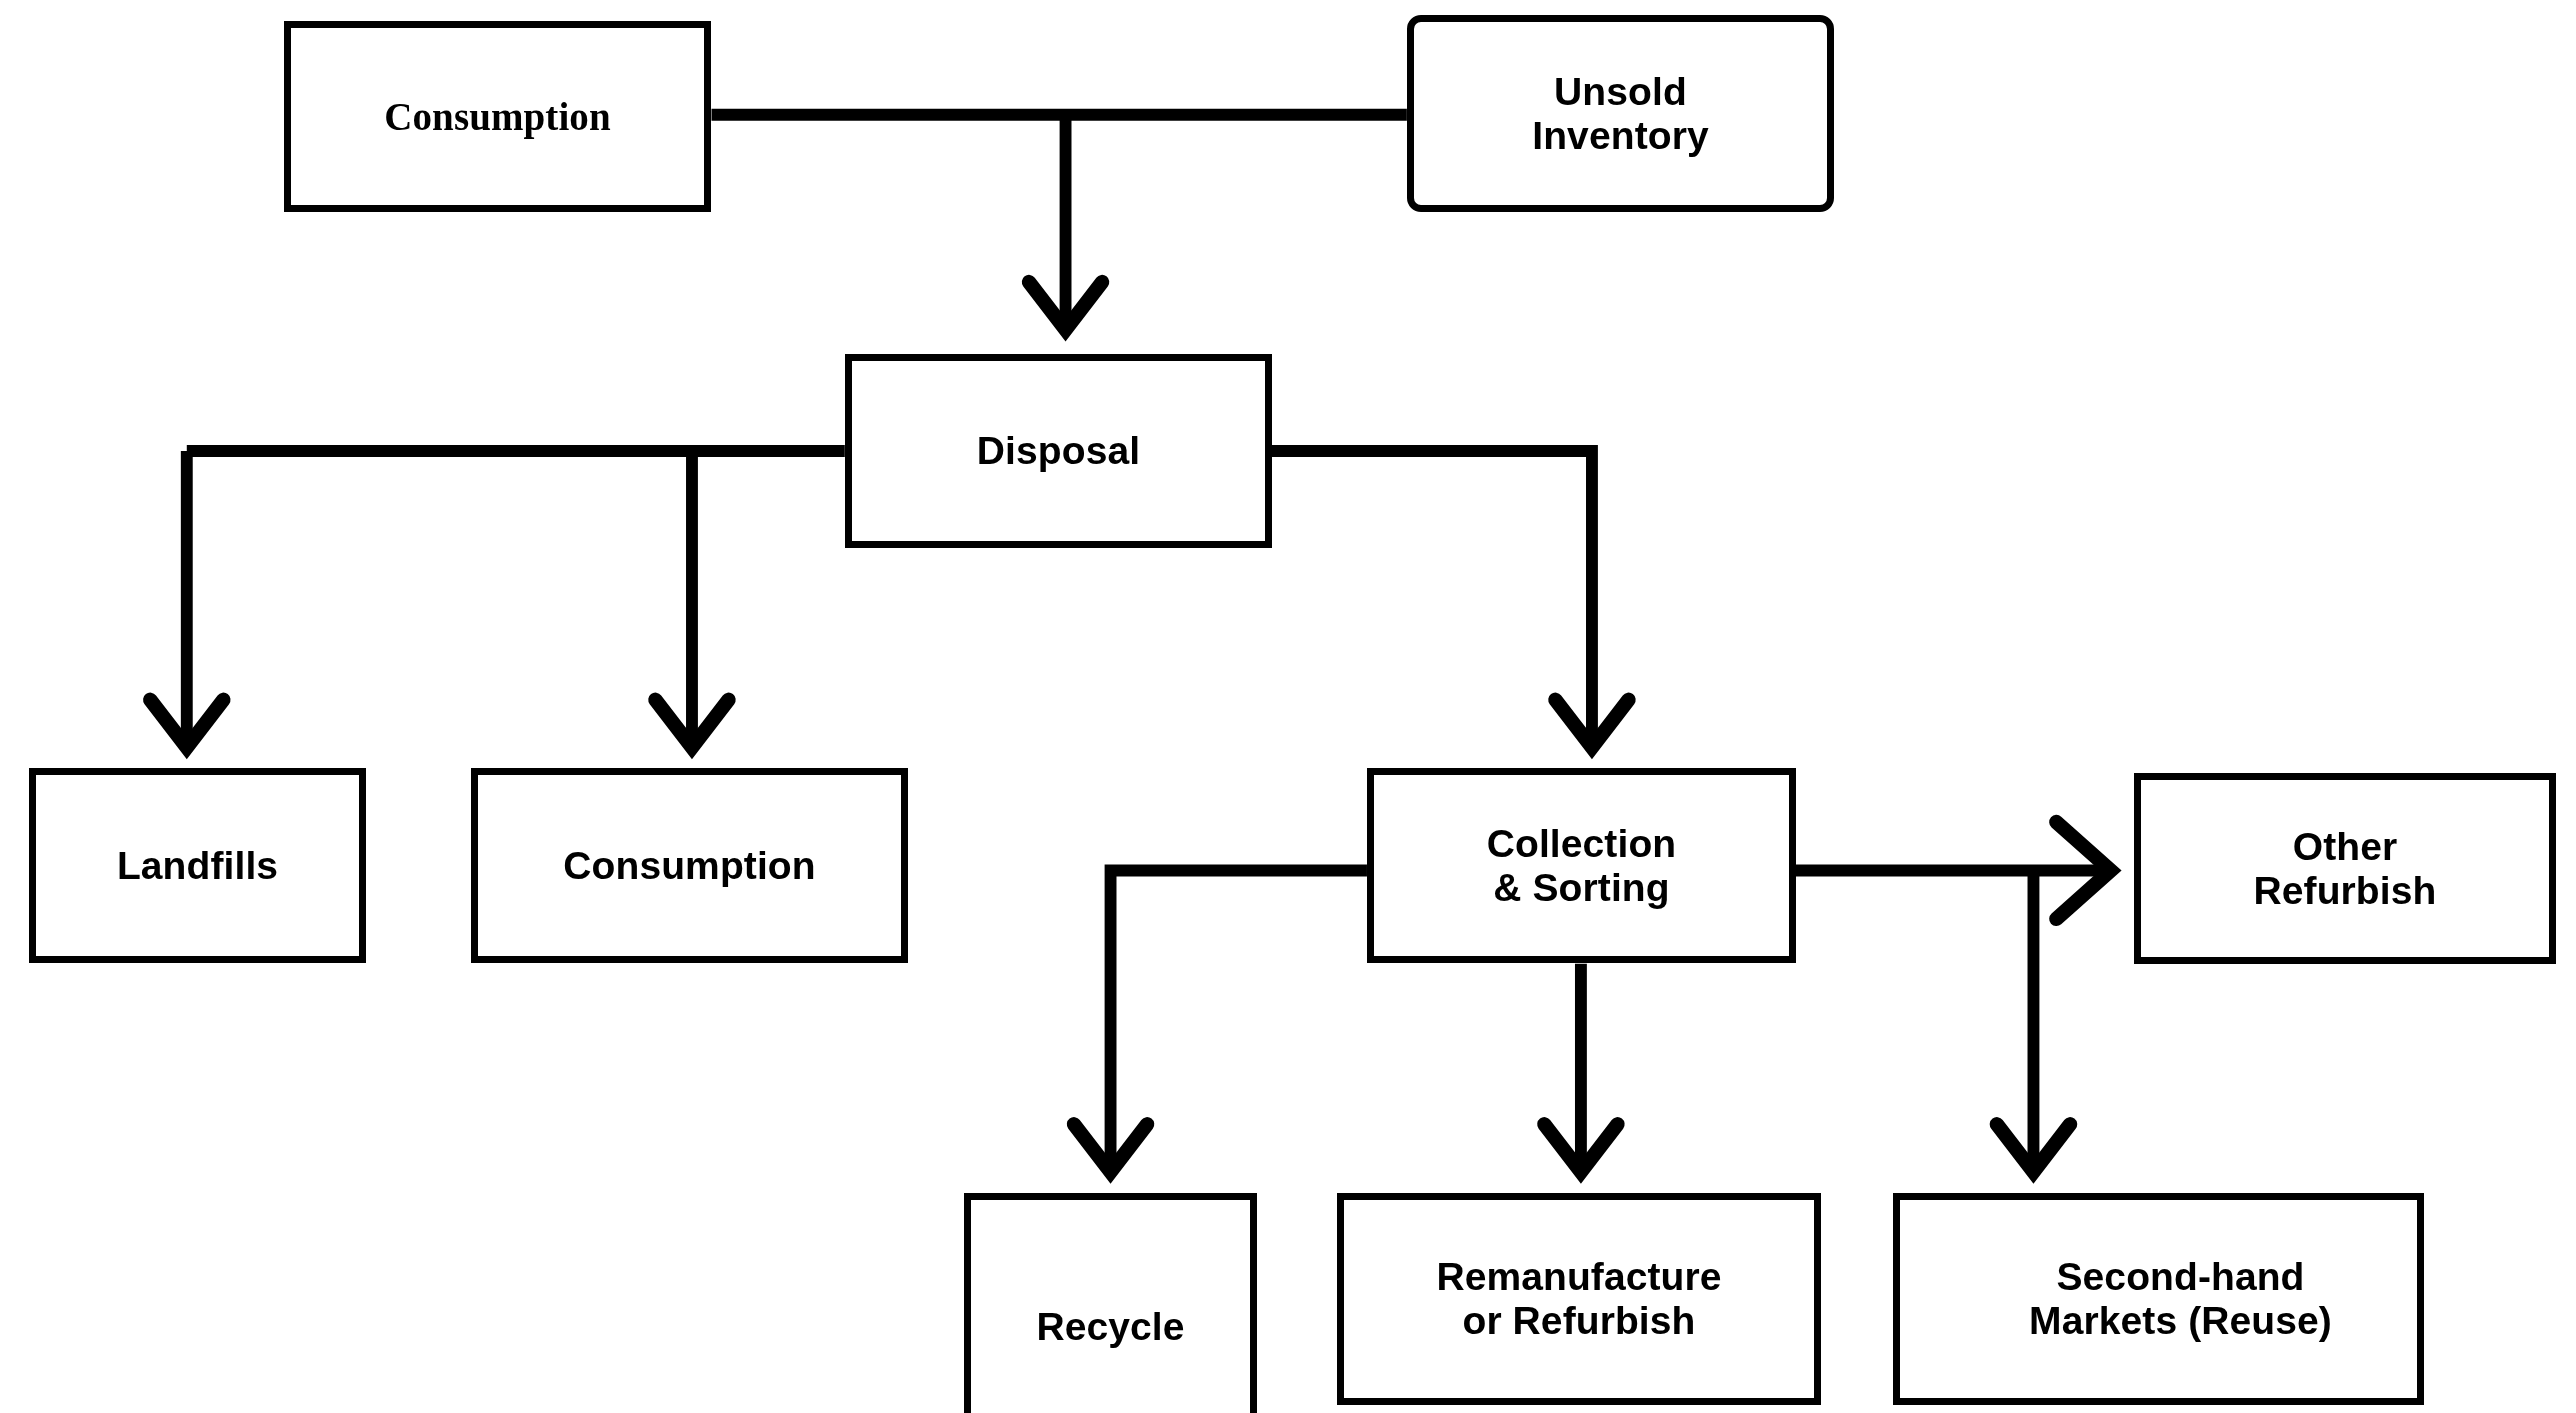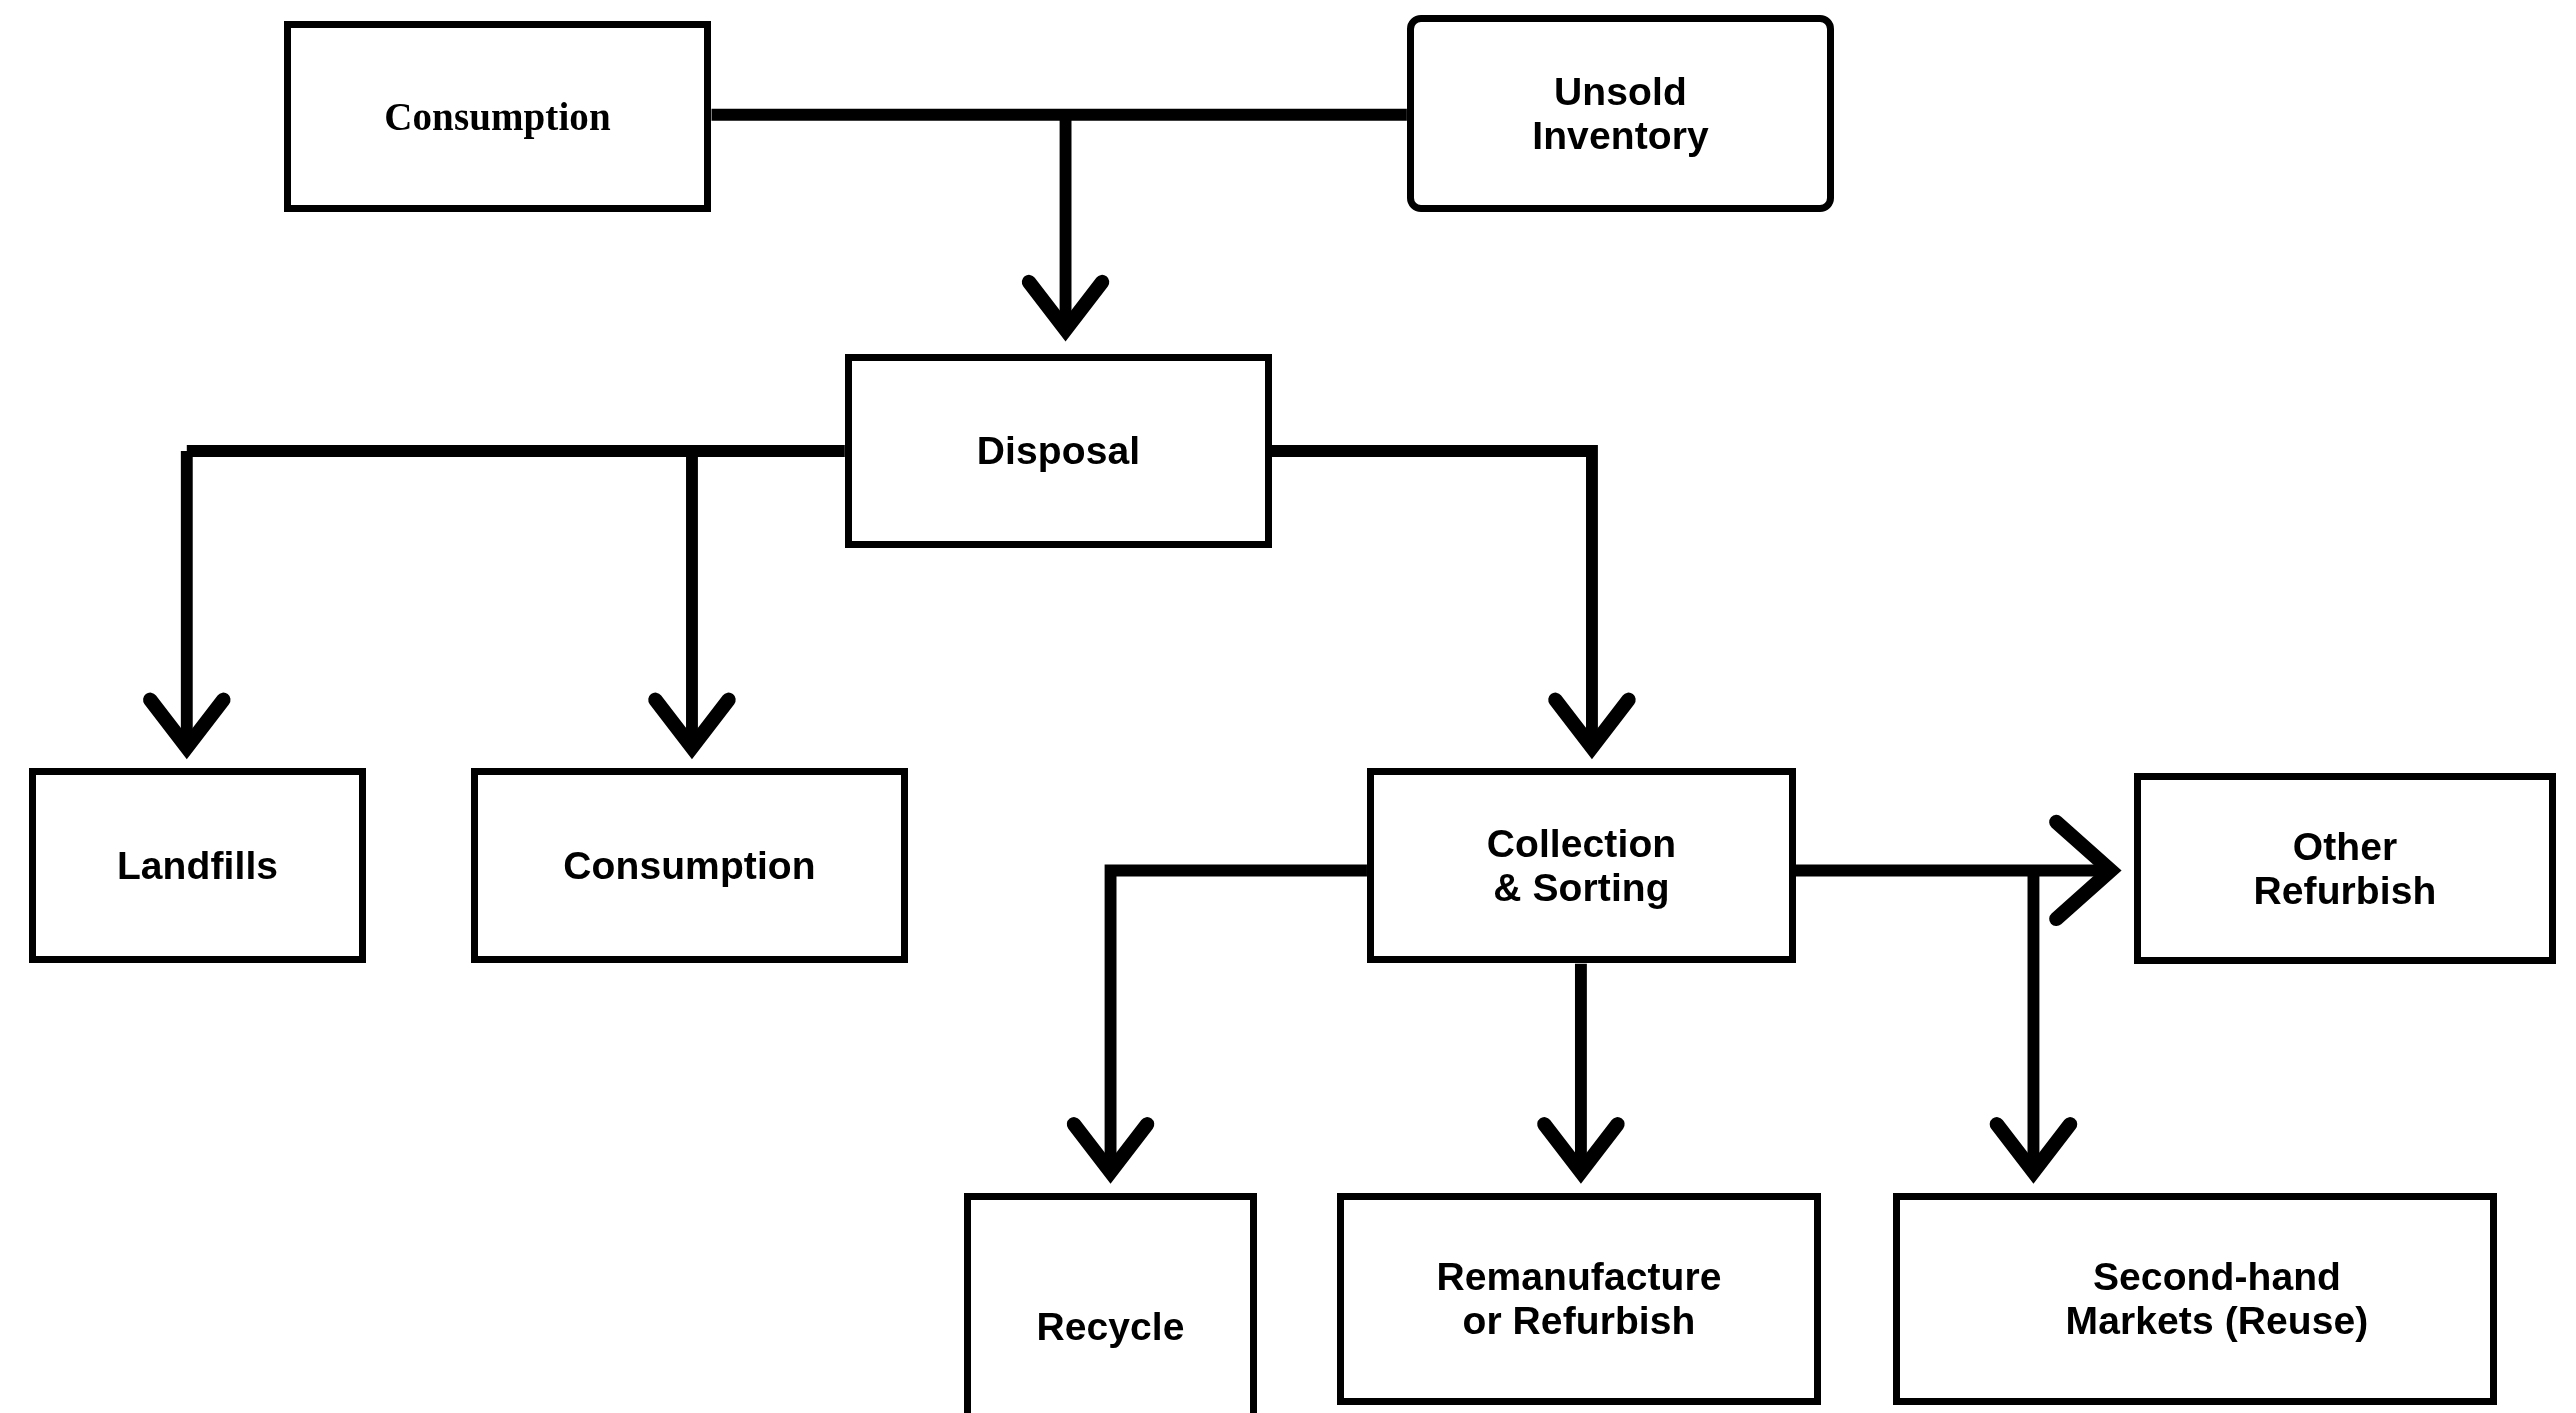--- a/index.html
+++ b/index.html
@@ -83,19 +83,19 @@
 
   <div class="node" style="left:964px;top:1193px;width:293px;height:268px;">
     <span class="lbl">Recycle</span>
   </div>
 
   <div class="node" style="left:1337px;top:1193px;width:484px;height:212px;">
     <span class="lbl">Remanufacture
 or Refurbish</span>
   </div>
 
-  <div class="node" style="left:1893px;top:1193px;width:604px;height:212px;padding-left:44px;">
+  <div class="node" style="left:1893px;top:1193px;width:531px;height:212px;padding-left:44px;">
     <span class="lbl">Second-hand
 Markets (Reuse)</span>
   </div>
 
 </div>
 
 
 </body></html>

